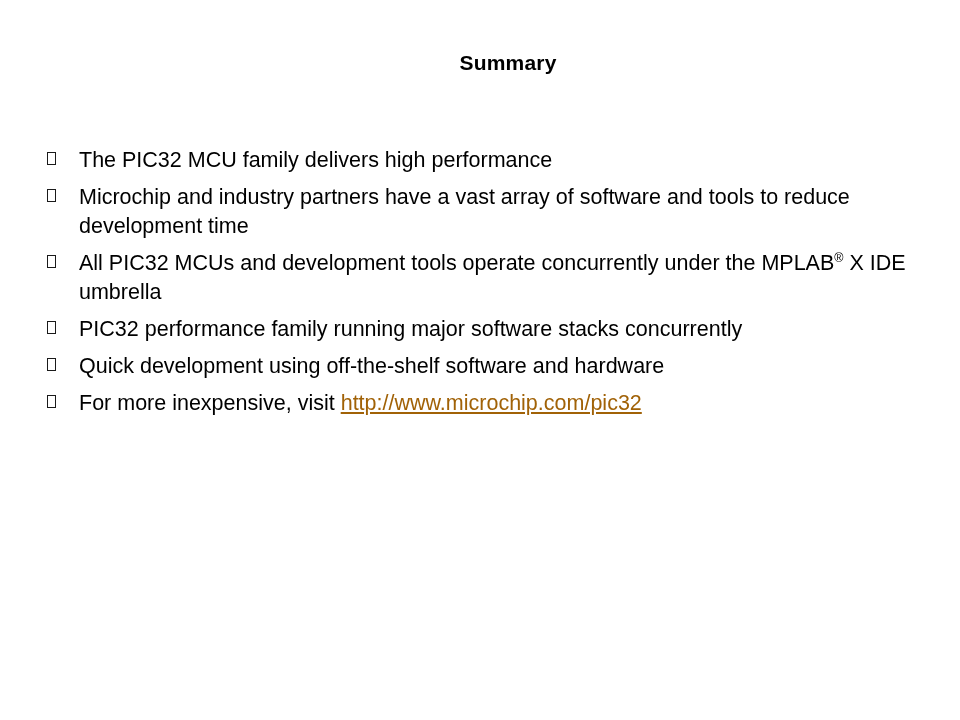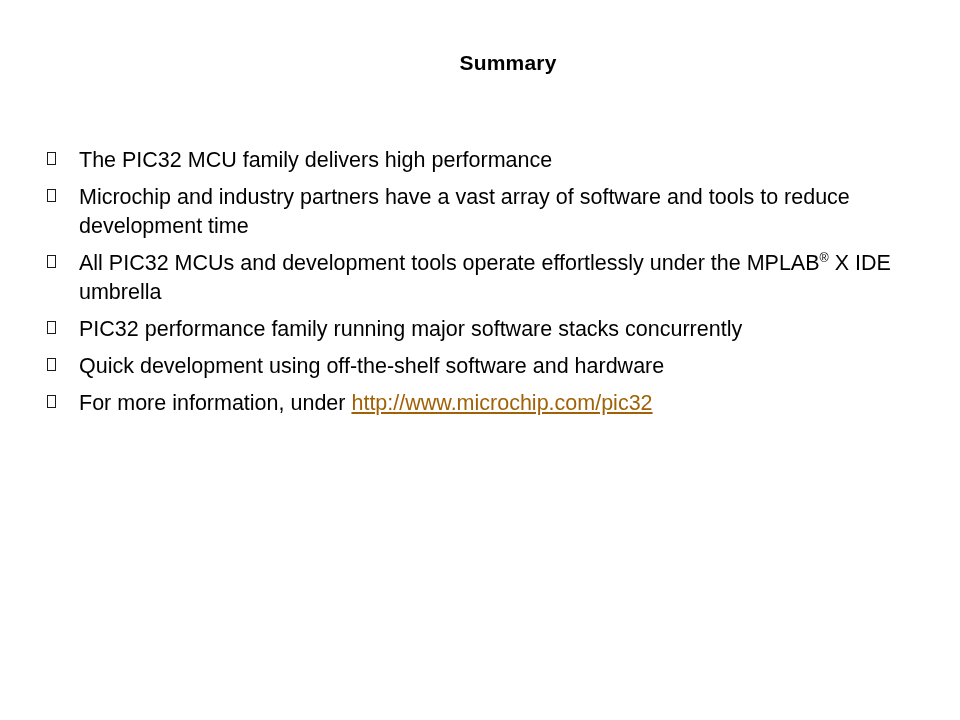--- a/index.html
+++ b/index.html
@@ -102,34 +102,34 @@
     </li>
 
 
     <li class="bullet-item">
       <span class="bullet-marker"></span>
       <span class="bullet-text">Microchip and industry partners have a vast array of software and tools to reduce development time</span>
     </li>
 
     <li class="bullet-item">
       <span class="bullet-marker"></span>
-      <span class="bullet-text"><span>All PIC32 MCUs and development tools operate effortlessly under the MPLAB</span><span class="sup-reg">®</span><span> X IDE umbrella</span></span>
+      <span class="bullet-text"><span>All PIC32 MCUs and development tools operate concurrently under the MPLAB</span><span class="sup-reg">®</span><span> X IDE umbrella</span></span>
     </li>
 
     <li class="bullet-item">
       <span class="bullet-marker"></span>
       <span class="bullet-text">PIC32 performance family running major software stacks concurrently</span>
     </li>
 
 
     <li class="bullet-item">
       <span class="bullet-marker"></span>
       <span class="bullet-text">Quick development using off-the-shelf software and hardware</span>
     </li>
 
     <li class="bullet-item">
       <span class="bullet-marker"></span>
-      <span class="bullet-text"><span>For more information, under </span><a class="hyperlink" href="#">http://www.microchip.com/pic32</a></span>
+      <span class="bullet-text"><span>For more inexpensive, visit </span><a class="hyperlink" href="#">http://www.microchip.com/pic32</a></span>
     </li>
 
   </ul>
 
 </div>
 
 </body></html>

